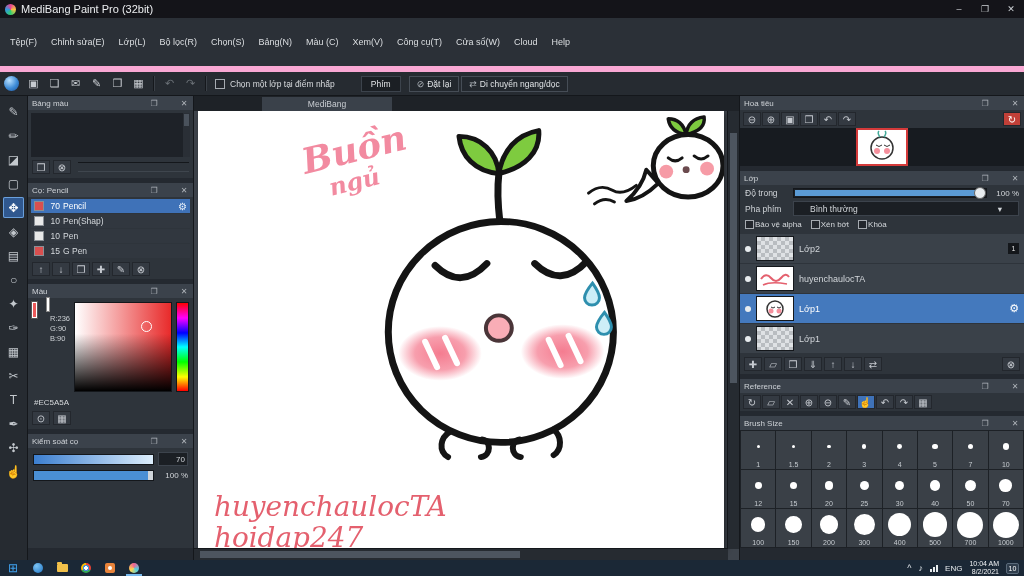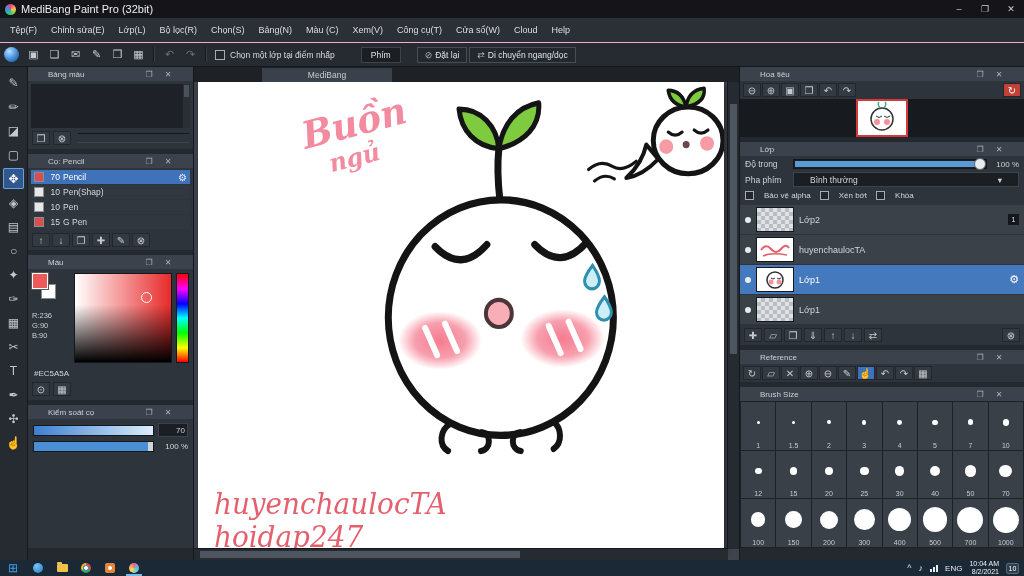--- a/index.html
+++ b/index.html
@@ -9,48 +9,48 @@
 
   
   .titlebar{height:18px;background:#141419;display:flex;align-items:center;gap:5px;padding-left:5px;flex:none}
   .app-logo{width:11px;height:11px;border-radius:50%;
     background:conic-gradient(#e84393,#f5c542,#2ecc71,#3498db,#e84393)}
   .tb-title{font-size:11px;color:#eceef0}
   .win-controls{margin-left:auto;display:flex}
   .win-btn{width:26px;height:18px;display:flex;align-items:center;justify-content:center;color:#cdd1d5;font-size:9px}
 
   
-  .menubar{height:16px;background:#2b3037;display:flex;align-items:center;padding:4px 3px;flex:none;border-bottom:1px solid #f9a8d4}
+  .menubar{height:16px;background:#2b3037;display:flex;align-items:center;padding:16px 3px;flex:none;border-bottom:6px solid #f9a8d4}
   .menu-item{padding:1px 7px;font-size:9px;color:#dcdfe2}
 
   
   .toolbar{height:23px;background:#262b31;border-bottom:1px solid #14171b;display:flex;align-items:center;gap:2px;padding:0 4px;flex:none}
   .sphere{width:15px;height:15px;border-radius:50%;flex:none;margin-right:3px;
     background:radial-gradient(circle at 35% 30%,#b8e0ff,#3d8bd6 55%,#1c4f97)}
   .tbtn{width:19px;height:19px;display:flex;align-items:center;justify-content:center;color:#c7cbd0;font-size:11px}
   .tbtn.dim{color:#6b7177}
   .tsep{width:0;height:15px;border-left:1px solid #15181c;border-right:1px solid #3a4047;margin:0 3px}
   .chk{width:8px;height:8px;border:1px solid #a6abb1;background:#23272d;margin:0 3px;flex:none}
   .chk-label{font-size:8.5px;color:#d8dbde;margin-right:24px}
-  .phim-tab{padding:2px 9px;background:#1b1f24;border:1px solid #3c434c;color:#e2e4e7;font-size:8.5px;margin-right:14px}
+  .phim-tab{padding:2px 9px;background:#1b1f24;border:1px solid #3c434c;color:#e2e4e7;font-size:8.5px;margin-right:6px}
   .tool-btn2{display:flex;align-items:center;gap:3px;padding:2px 7px;background:#23282e;border:1px solid #464d56;color:#dfe2e5;font-size:8.5px}
   .t2ic{font-size:9px;color:#aeb4ba}
 
   
   .main{flex:1;display:flex;min-height:0}
 
   .toolstrip{width:27px;background:#262b31;border-right:1px solid #14171b;display:flex;flex-direction:column;align-items:center;padding-top:5px;gap:3px;flex:none}
   .tool{width:21px;height:21px;display:flex;align-items:center;justify-content:center;font-size:12px;color:#c3c8cd;border-radius:2px}
   .tool.active{background:#30588f;color:#fff;box-shadow:inset 0 0 0 1px #6aa0dc}
 
   .left-col{width:165px;background:#242930;border-right:1px solid #14171b;display:flex;flex-direction:column;flex:none}
   .right-col{width:284px;background:#242930;border-left:1px solid #14171b;display:flex;flex-direction:column;flex:none}
   .panel{background:#2e343b;margin-bottom:5px;flex:none}
   .panel.grow{flex:1;display:flex;flex-direction:column;margin-bottom:12px}
-  .panel-h{height:14px;background:#3b424b;display:flex;align-items:center;padding:0 20px;gap:9px}
+  .panel-h{height:14px;background:#3b424b;display:flex;align-items:center;padding:0 4px;gap:20px}
   .panel-title{font-size:8px;color:#ced2d7;flex:1;white-space:nowrap}
   .ph-ic{font-size:8px;color:#aeb3b9;width:10px;text-align:center}
 
   
   .pal-body{height:44px;background:#1e2228;margin:3px;position:relative}
   .mini-scroll{position:absolute;top:0;right:0;bottom:0;width:7px;background:#2a2f36}
   .mini-thumb{position:absolute;top:1px;left:1px;right:1px;height:12px;background:#4a525c}
   .pal-foot{display:flex;align-items:center;gap:3px;padding:0 4px 4px}
   .groove{flex:1;height:8px;border-top:1px solid #14171b;border-bottom:1px solid #3f464e;margin-left:4px}
   .ic{width:18px;height:14px;display:flex;align-items:center;justify-content:center;color:#c6cad0;font-size:10px;background:#343a42;border:1px solid #23272d}
@@ -62,21 +62,21 @@
   .brush-row{height:14px;display:flex;align-items:center;gap:3px;padding:0 3px;background:#31373f;margin-bottom:1px;font-size:8.5px;color:#d5d9dd}
   .brush-row.sel{background:#3f72b8;color:#fff}
   .bchip{width:8px;height:8px;border:1px solid #8a8f95;flex:none}
   .bsize{width:13px;text-align:right}
   .bname{flex:1}
   .bgear{font-size:10px;color:#e8f0fa}
   .brush-foot{display:flex;align-items:center;gap:2px;padding:3px 4px}
 
   
   .color-body{padding:4px;display:flex;gap:4px}
-  .cp-left{width:38px;display:flex;flex-direction:column;flex:none}
+  .cp-left{width:38px;display:flex;flex-direction:row;flex:none}
   .fg-swatch{width:14px;height:14px;border:1px solid #fff;box-shadow:0 0 0 1px #555;position:relative;z-index:2}
   .bg-swatch{width:13px;height:13px;background:#fff;border:1px solid #888;margin:-5px 0 0 9px}
   .rgb{margin-top:12px;font-size:7.5px;color:#ccd0d4;line-height:10px}
   .grad{flex:1;height:88px;position:relative;border:1px solid #14171b;
     background:linear-gradient(to bottom,rgba(0,0,0,0) 35%,#000),linear-gradient(to right,#fff,#e82a2a)}
   .grad-ind{position:absolute;right:20%;top:20%;width:9px;height:9px;border:1.5px solid #fff;border-radius:50%}
   .hue{width:11px;height:88px;flex:none;border:1px solid #14171b;
     background:linear-gradient(to bottom,#f00,#f0f 17%,#00f 34%,#0ff 50%,#0f0 67%,#ff0 84%,#f00)}
   .hex-line{font-size:8px;color:#d5d8db;padding:2px 6px}
   .cp-foot{display:flex;gap:3px;padding:2px 4px 4px}
@@ -117,21 +117,21 @@
 
   
   .lp-row{display:flex;align-items:center;gap:4px;padding:3px 5px 0 5px;font-size:8.5px}
   .lp-label{width:44px;color:#cfd3d7;flex:none}
   .lp-slider{flex:1;height:8px;background:#1b1f24;border:1px solid #14171b;position:relative}
   .lp-fill{position:absolute;top:1px;bottom:1px;left:1px;width:95%;background:#5b9bd5}
   .lp-thumbd{position:absolute;right:0;top:-2px;width:10px;height:10px;border-radius:50%;background:#e8ecef;border:1px solid #666}
   .lp-val{width:28px;text-align:right;font-size:8px;flex:none}
   .lp-select{flex:1;height:13px;background:#1b1f24;border:1px solid #3c434c;display:flex;align-items:center;justify-content:space-between;padding:0 16px;font-size:8.5px}
   .lp-checks{display:flex;gap:9px;padding:4px 5px 2px 5px;align-items:center}
-  .lp-check{display:flex;gap:10px;align-items:center;font-size:8px;color:#d3d7db}
+  .lp-check{display:flex;gap:1px;align-items:center;font-size:8px;color:#d3d7db}
   .cbx{width:7px;height:7px;border:1px solid #a6abb1;background:#23272d;flex:none}
   .layer-list{margin-top:3px}
   .layer-row{height:29px;background:#3a4149;margin-bottom:1px;display:flex;align-items:center;gap:5px;padding:0 5px}
   .layer-row.sel{background:#4479bd;color:#fff}
   .eye-dot{width:6px;height:6px;border-radius:50%;background:#e8ecef;flex:none}
   .lthumb{width:36px;height:23px;border:1px solid #14171b;background:#fff;flex:none;overflow:hidden}
   .lthumb.checker{background-color:#dfe2e5;background-image:
       linear-gradient(45deg,#b9bdc1 25%,transparent 25%,transparent 75%,#b9bdc1 75%),
       linear-gradient(45deg,#b9bdc1 25%,transparent 25%,transparent 75%,#b9bdc1 75%);
     background-size:8px 8px;background-position:0 0,4px 4px}

